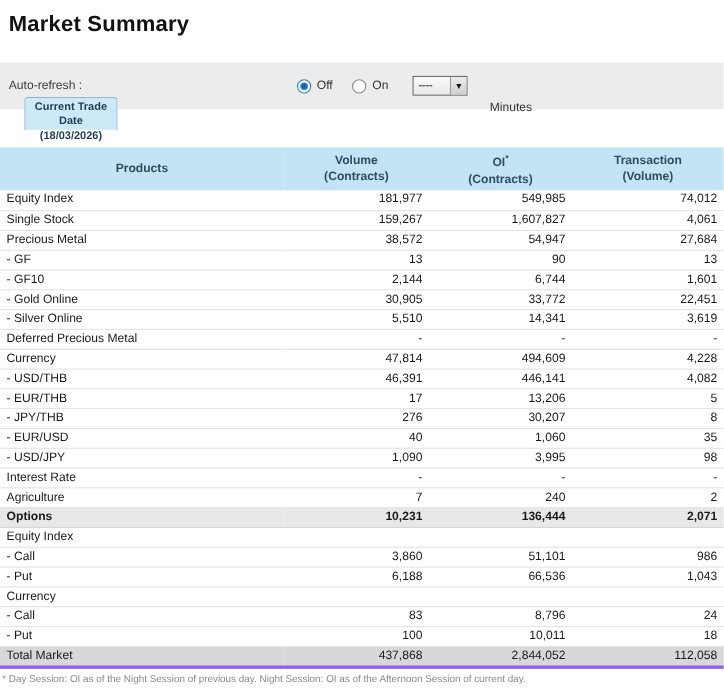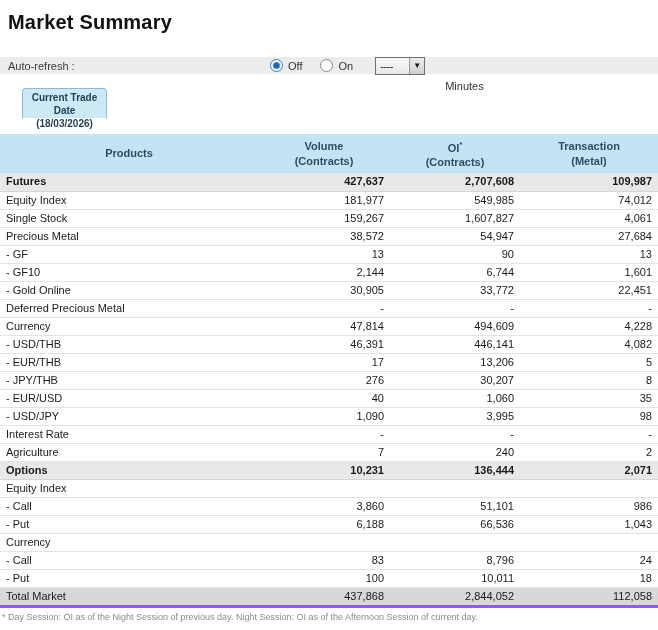--- a/index.html
+++ b/index.html
@@ -15,21 +15,21 @@
     font-size: 20px;
     font-weight: 600;
     color: #111;
     margin: 11px 0 0 8px;
     letter-spacing: 0.2px;
   }
   
   .refresh-bar {
     position: absolute;
     top: 57px; left: 0; right: 0;
-    height: 17px;
+    height: 42px;
     background: #ececec;
     display: flex;
     align-items: center;
   }
   .refresh-label {
     font-size: 11px;
     color: #3c3c3c;
     margin-left: 8px;
   }
   .refresh-controls {
@@ -194,31 +194,25 @@
       <th>
         <div>Volume</div>
         <div>(Contracts)</div>
       </th>
       <th>
         <div><span>OI</span><sup>*</sup></div>
         <div>(Contracts)</div>
       </th>
       <th>
         <div>Transaction</div>
-        <div>(Metal)</div>
+        <div>(Volume)</div>
       </th>
     </tr>
   </thead>
   <tbody id="rows">
-      <tr class="row-section">
-    <td class="c-product">Futures</td>
-    <td class="c-num">427,637</td>
-    <td class="c-num">2,707,608</td>
-    <td class="c-num">109,987</td>
-  </tr>
       <tr class="row-normal">
     <td class="c-product">Equity Index</td>
     <td class="c-num">181,977</td>
     <td class="c-num">549,985</td>
     <td class="c-num">74,012</td>
   </tr>
       <tr class="row-normal">
     <td class="c-product">Single Stock</td>
     <td class="c-num">159,267</td>
     <td class="c-num">1,607,827</td>
@@ -240,20 +234,26 @@
     <td class="c-product">- GF10</td>
     <td class="c-num">2,144</td>
     <td class="c-num">6,744</td>
     <td class="c-num">1,601</td>
   </tr>
       <tr class="row-normal">
     <td class="c-product">- Gold Online</td>
     <td class="c-num">30,905</td>
     <td class="c-num">33,772</td>
     <td class="c-num">22,451</td>
+  </tr>
+      <tr class="row-normal">
+    <td class="c-product">- Silver Online</td>
+    <td class="c-num">5,510</td>
+    <td class="c-num">14,341</td>
+    <td class="c-num">3,619</td>
   </tr>
       <tr class="row-normal">
     <td class="c-product">Deferred Precious Metal</td>
     <td class="c-num">-</td>
     <td class="c-num">-</td>
     <td class="c-num">-</td>
   </tr>
       <tr class="row-normal">
     <td class="c-product">Currency</td>
     <td class="c-num">47,814</td>

